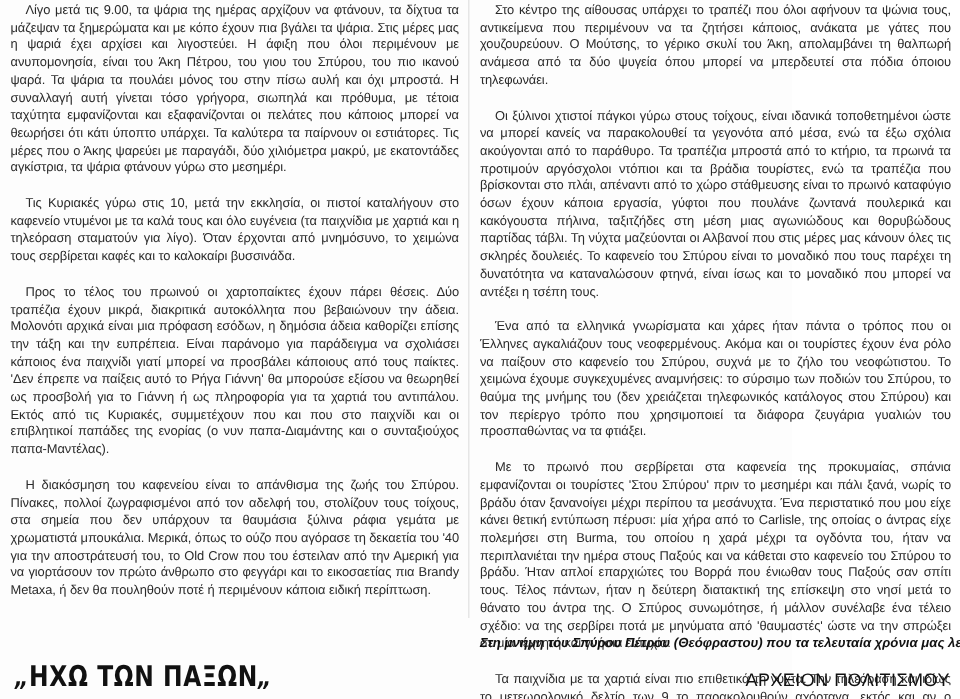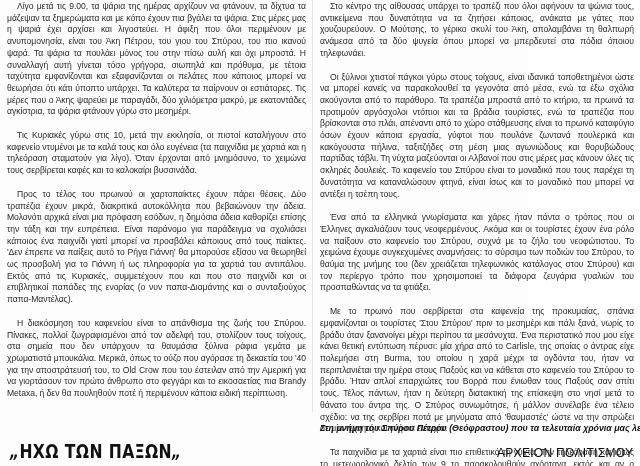--- a/index.html
+++ b/index.html
@@ -34,21 +34,21 @@
   <div class="col col-left">
     <p class="first">Λίγο μετά τις 9.00, τα ψάρια της ημέρας αρχίζουν να φτάνουν, τα δίχτυα τα μάζεψαν τα ξημερώματα και με κόπο έχουν πια βγάλει τα ψάρια. Στις μέρες μας η ψαριά έχει αρχίσει και λιγοστεύει. Η άφιξη που όλοι περιμένουν με ανυπομονησία, είναι του Άκη Πέτρου, του γιου του Σπύρου, του πιο ικανού ψαρά. Τα ψάρια τα πουλάει μόνος του στην πίσω αυλή και όχι μπροστά. Η συναλλαγή αυτή γίνεται τόσο γρήγορα, σιωπηλά και πρόθυμα, με τέτοια ταχύτητα εμφανίζονται και εξαφανίζονται οι πελάτες που κάποιος μπορεί να θεωρήσει ότι κάτι ύποπτο υπάρχει. Τα καλύτερα τα παίρνουν οι εστιάτορες. Τις μέρες που ο Άκης ψαρεύει με παραγάδι, δύο χιλιόμετρα μακρύ, με εκατοντάδες αγκίστρια, τα ψάρια φτάνουν γύρω στο μεσημέρι.</p>
     <p>Τις Κυριακές γύρω στις 10, μετά την εκκλησία, οι πιστοί καταλήγουν στο καφενείο ντυμένοι με τα καλά τους και όλο ευγένεια (τα παιχνίδια με χαρτιά και η τηλεόραση σταματούν για λίγο). Όταν έρχονται από μνημόσυνο, το χειμώνα τους σερβίρεται καφές και το καλοκαίρι βυσσινάδα.</p>
     <p>Προς το τέλος του πρωινού οι χαρτοπαίκτες έχουν πάρει θέσεις. Δύο τραπέζια έχουν μικρά, διακριτικά αυτοκόλλητα που βεβαιώνουν την άδεια. Μολονότι αρχικά είναι μια πρόφαση εσόδων, η δημόσια άδεια καθορίζει επίσης την τάξη και την ευπρέπεια. Είναι παράνομο για παράδειγμα να σχολιάσει κάποιος ένα παιχνίδι γιατί μπορεί να προσβάλει κάποιους από τους παίκτες. 'Δεν έπρεπε να παίξεις αυτό το Ρήγα Γιάννη' θα μπορούσε εξίσου να θεωρηθεί ως προσβολή για το Γιάννη ή ως πληροφορία για τα χαρτιά του αντιπάλου. Εκτός από τις Κυριακές, συμμετέχουν που και που στο παιχνίδι και οι επιβλητικοί παπάδες της ενορίας (ο νυν παπα-Διαμάντης και ο συνταξιούχος παπα-Μαντέλας).</p>
     <p>Η διακόσμηση του καφενείου είναι το απάνθισμα της ζωής του Σπύρου. Πίνακες, πολλοί ζωγραφισμένοι από τον αδελφή του, στολίζουν τους τοίχους, στα σημεία που δεν υπάρχουν τα θαυμάσια ξύλινα ράφια γεμάτα με χρωματιστά μπουκάλια. Μερικά, όπως το ούζο που αγόρασε τη δεκαετία του '40 για την αποστράτευσή του, το Old Crow που του έστειλαν από την Αμερική για να γιορτάσουν τον πρώτο άνθρωπο στο φεγγάρι και το εικοσαετίας πια Brandy Metaxa, ή δεν θα πουληθούν ποτέ ή περιμένουν κάποια ειδική περίπτωση.</p>
   </div>
 
   <div class="divider"></div>
 
   <div class="col col-right">
-    <p class="first">Στο κέντρο της αίθουσας υπάρχει το τραπέζι που όλοι αφήνουν τα ψώνια τους, αντικείμενα που δυνατότητα να τα ζητήσει κάποιος, ανάκατα με γάτες που χουζουρεύουν. Ο Μούτσης, το γέρικο σκυλί του Άκη, απολαμβάνει τη θαλπωρή ανάμεσα από τα δύο ψυγεία όπου μπορεί να μπερδευτεί στα πόδια όποιου τηλεφωνάει.</p>
+    <p class="first">Στο κέντρο της αίθουσας υπάρχει το τραπέζι που όλοι αφήνουν τα ψώνια τους, αντικείμενα που περιμένουν να τα ζητήσει κάποιος, ανάκατα με γάτες που χουζουρεύουν. Ο Μούτσης, το γέρικο σκυλί του Άκη, απολαμβάνει τη θαλπωρή ανάμεσα από τα δύο ψυγεία όπου μπορεί να μπερδευτεί στα πόδια όποιου τηλεφωνάει.</p>
     <p>Οι ξύλινοι χτιστοί πάγκοι γύρω στους τοίχους, είναι ιδανικά τοποθετημένοι ώστε να μπορεί κανείς να παρακολουθεί τα γεγονότα από μέσα, ενώ τα έξω σχόλια ακούγονται από το παράθυρο. Τα τραπέζια μπροστά από το κτήριο, τα πρωινά τα προτιμούν αργόσχολοι ντόπιοι και τα βράδια τουρίστες, ενώ τα τραπέζια που βρίσκονται στο πλάι, απέναντι από το χώρο στάθμευσης είναι το πρωινό καταφύγιο όσων έχουν κάποια εργασία, γύφτοι που πουλάνε ζωντανά πουλερικά και κακόγουστα πήλινα, ταξιτζήδες στη μέση μιας αγωνιώδους και θορυβώδους παρτίδας τάβλι. Τη νύχτα μαζεύονται οι Αλβανοί που στις μέρες μας κάνουν όλες τις σκληρές δουλειές. Το καφενείο του Σπύρου είναι το μοναδικό που τους παρέχει τη δυνατότητα να καταναλώσουν φτηνά, είναι ίσως και το μοναδικό που μπορεί να αντέξει η τσέπη τους.</p>
     <p>Ένα από τα ελληνικά γνωρίσματα και χάρες ήταν πάντα ο τρόπος που οι Έλληνες αγκαλιάζουν τους νεοφερμένους. Ακόμα και οι τουρίστες έχουν ένα ρόλο να παίξουν στο καφενείο του Σπύρου, συχνά με το ζήλο του νεοφώτιστου. Το χειμώνα έχουμε συγκεχυμένες αναμνήσεις: το σύρσιμο των ποδιών του Σπύρου, το θαύμα της μνήμης του (δεν χρειάζεται τηλεφωνικός κατάλογος στου Σπύρου) και τον περίεργο τρόπο που χρησιμοποιεί τα διάφορα ζευγάρια γυαλιών του προσπαθώντας να τα φτιάξει.</p>
     <p>Με το πρωινό που σερβίρεται στα καφενεία της προκυμαίας, σπάνια εμφανίζονται οι τουρίστες 'Στου Σπύρου' πριν το μεσημέρι και πάλι ξανά, νωρίς το βράδυ όταν ξανανοίγει μέχρι περίπου τα μεσάνυχτα. Ένα περιστατικό που μου είχε κάνει θετική εντύπωση πέρυσι: μία χήρα από το Carlisle, της οποίας ο άντρας είχε πολεμήσει στη Burma, του οποίου η χαρά μέχρι τα ογδόντα του, ήταν να περιπλανιέται την ημέρα στους Παξούς και να κάθεται στο καφενείο του Σπύρου το βράδυ. Ήταν απλοί επαρχιώτες του Βορρά που ένιωθαν τους Παξούς σαν σπίτι τους. Τέλος πάντων, ήταν η δεύτερη διατακτική της επίσκεψη στο νησί μετά το θάνατο του άντρα της. Ο Σπύρος συνωμότησε, ή μάλλον συνέλαβε ένα τέλειο σχέδιο: να της σερβίρει ποτά με μηνύματα από 'θαυμαστές' ώστε να την σπρώξει σε μία τεχνητή και γνήσια ευτυχία.</p>
     <p>Τα παιχνίδια με τα χαρτιά είναι πιο επιθετικά τη νύχτα. Την τηλεόραση και ιδίως το μετεωρολογικό δελτίο των 9 το παρακολουθούν αχόρταγα, εκτός και αν ο Σπύρος βάλει veto και δει ένα από τα αγαπημένα του προγράμματα για τη φύση. Καθώς πλησιάζουν μεσάνυχτα, η ελληνικότητα επιβάλλεται και πάλι. Σιγά-σιγά φεύγουν οι θαμώνες: οι Αλβανοί πρέπει να ξυπνήσουν νωρίς, οι τουρίστες πηγαίνουν στα μπαράκια... Οι τελευταίες εικόνες που έχω από μία μέρα στο καφενείο του Σπύρου είναι το άκρως αντίθετο των πρωινών. Οι πρώτοι πρωινοί θαμώνες περνούν τελευταίοι, γυρίζοντας προς το σπίτι τους για το τελευταίο ποτήρι, μερικές φορές ψιλοκαυγαδίζουν. Τέλος η εικόνα του Σπύρου να κλείνει τις πόρτες στις 12.30π.μ. Ελπίζω, λέει χαμογελώντας, να σας διασκέδασε η παράσταση.</p>
   </div>
 
   <div class="dedication">Στη μνήμη του Σπύρου Πέτρου (Θεόφραστου) που τα τελευταία χρόνια μας λείπει πολύ!</div>
 
   <div class="masthead">
     <span class="logo">

